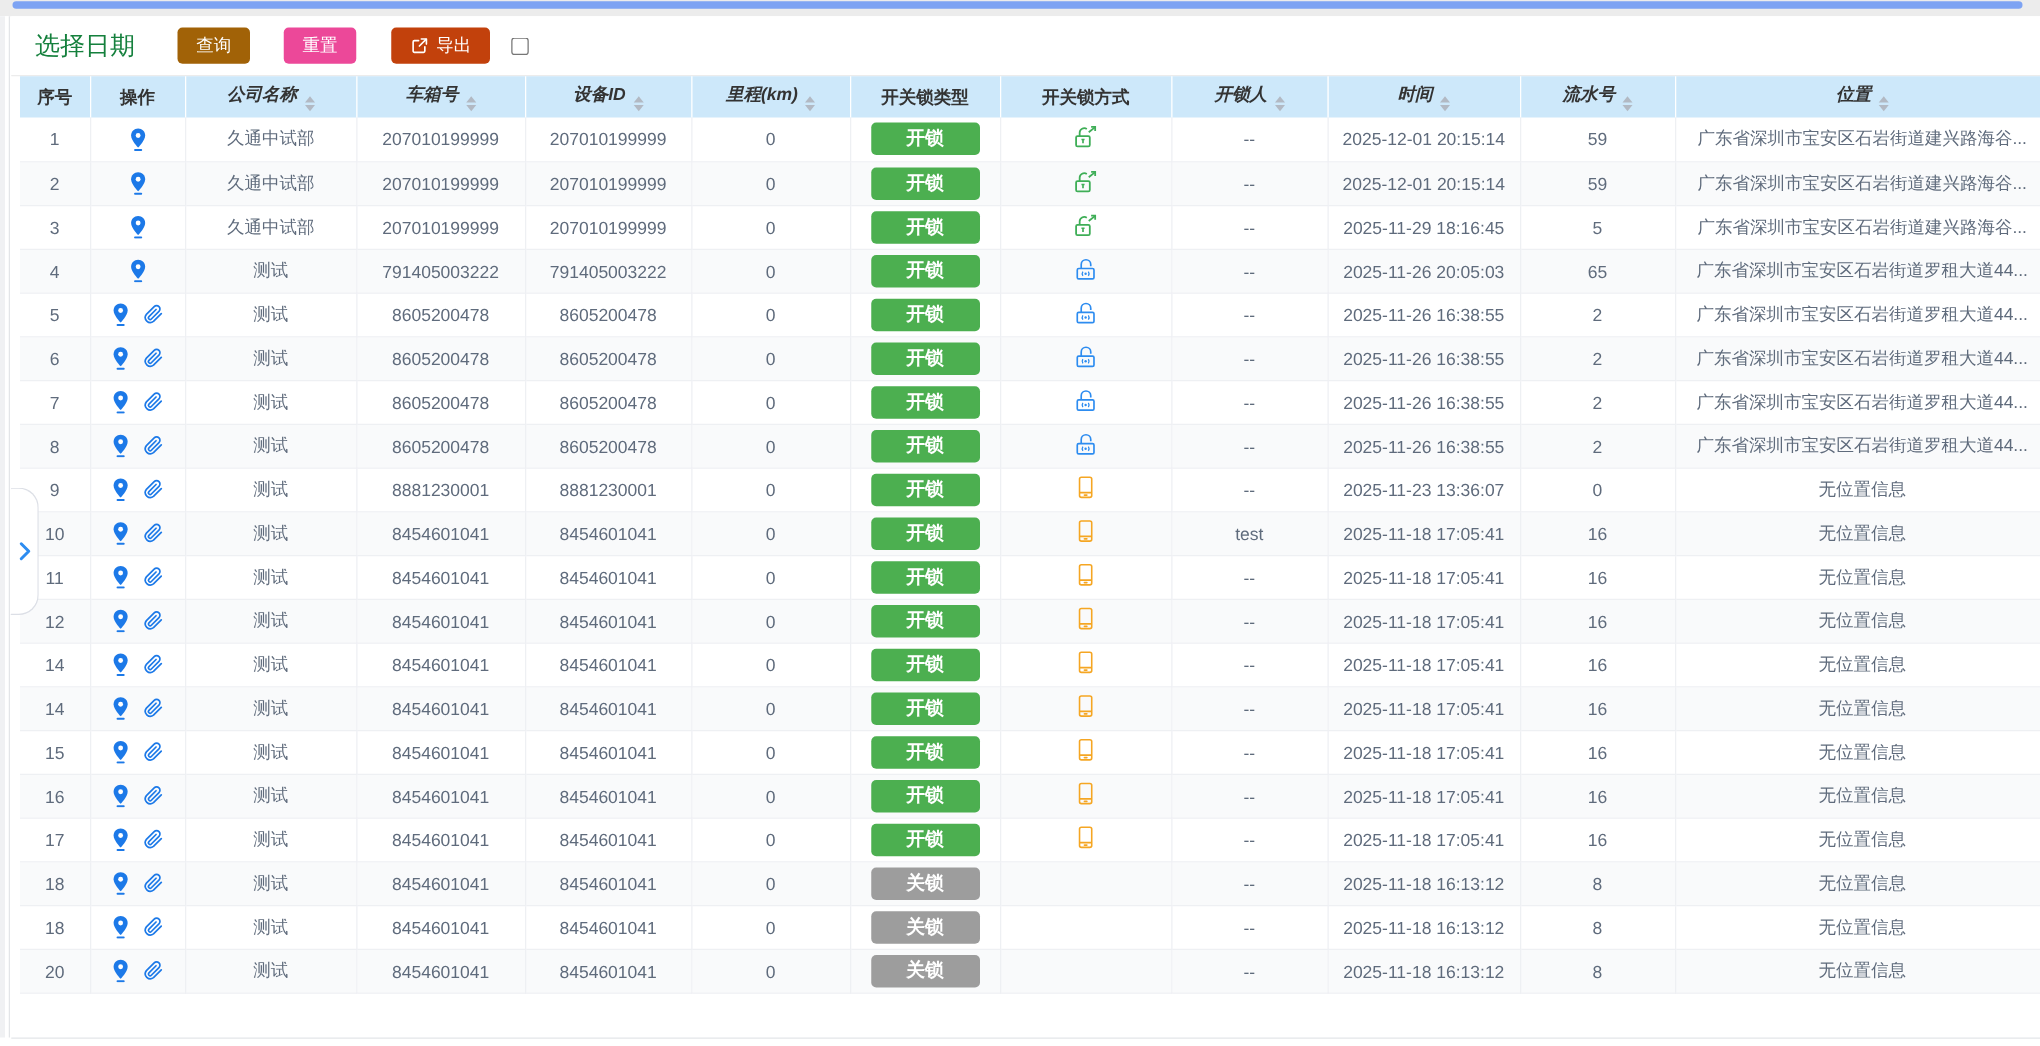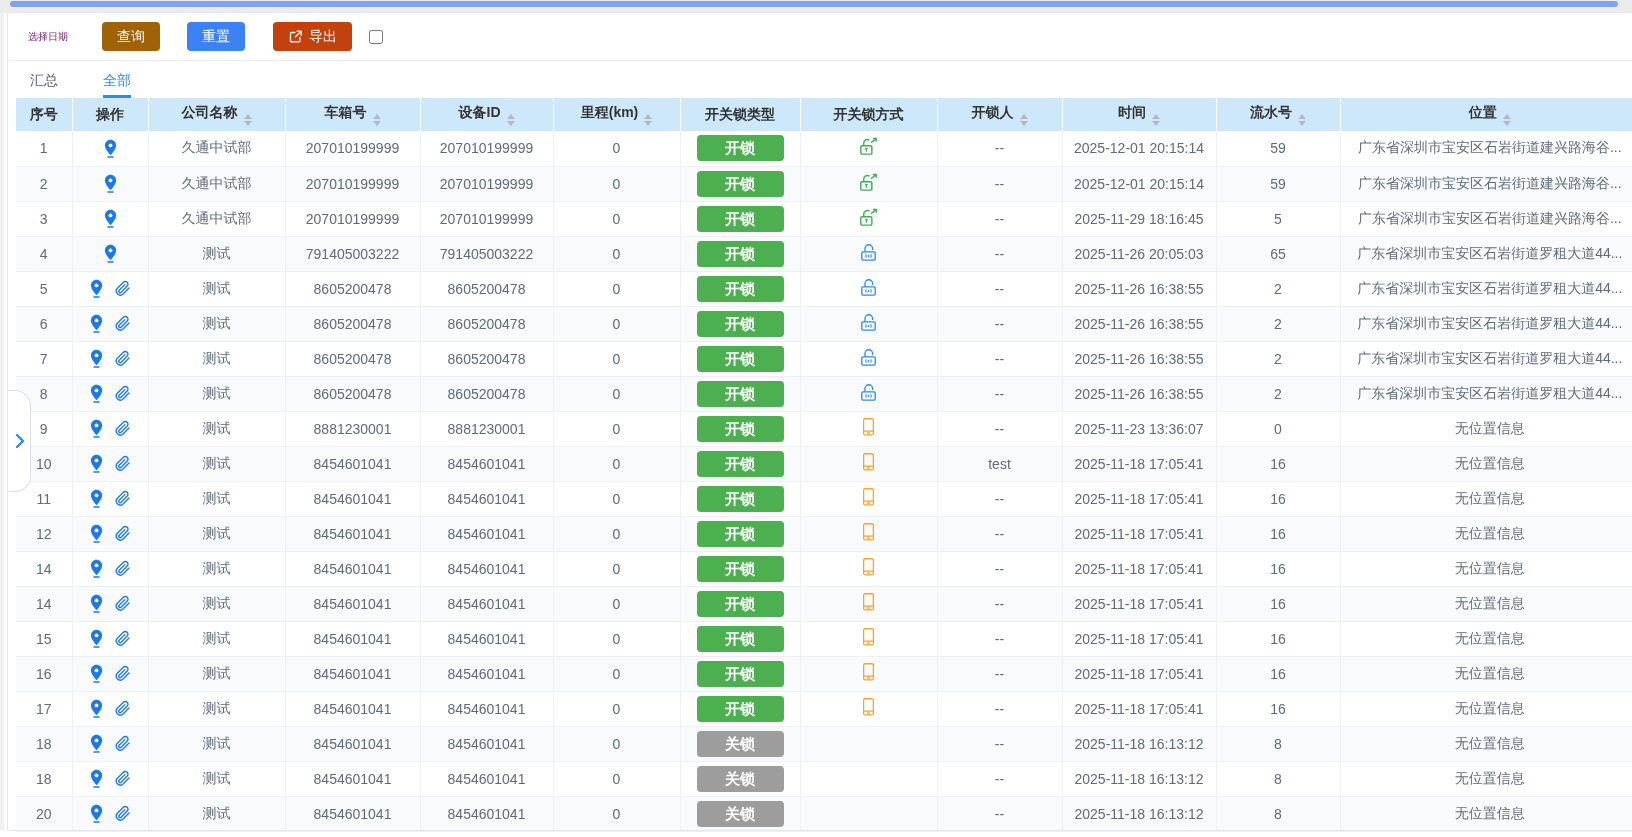--- a/index.html
+++ b/index.html
@@ -18,21 +18,21 @@
     background:#fff; border:1px solid #dcdfe6; border-left:1px solid #fff;
     border-radius:0 16px 16px 0; display:flex; align-items:center; justify-content:center;
     cursor:pointer; z-index:5; }
   .panel-handle svg { display:block; }
 
   .content { position:absolute; left:9px; top:13px; right:0; bottom:0; background:#fff; }
 
   
   .toolbar { height:48px; display:flex; align-items:center; padding-left:19px;
     border-bottom:1px solid #ececec; }
-  .date-label { font-size:10px; color:#701a75; margin-right:9px; }
+  .date-label { font-size:20px; color:#15803d; margin-right:9px; }
   .date-range { display:flex; align-items:center; height:31px; border:1px solid #d7dbe0;
     border-radius:4px; background:#fff; cursor:pointer; }
   .date-range .cal { width:32px; height:100%; display:flex; align-items:center;
     justify-content:center; border-right:1px solid #e6e9ed; }
   .date-range .dtext { display:flex; align-items:center; gap:12px; padding:0 14px;
     font-size:14px; color:#515a6e; white-space:nowrap; }
   .btn { height:29px; padding:0 15px; border:none; border-radius:4px; color:#fff;
     font-size:14px; display:inline-flex; align-items:center; gap:6px; cursor:pointer;
     font-family:inherit; }
   .btn-query { margin-left:25px; }
@@ -43,21 +43,21 @@
   
   .tabs { display:flex; gap:45px; padding:11px 0 0 21px; height:37px; }
   .tab { font-size:14px; color:#515a6e; cursor:pointer; padding-bottom:8px;
     border-bottom:3px solid transparent; }
   .tab.active { color:#2d8cf0; border-bottom-color:#2d8cf0; }
 
   
   table { border-collapse:collapse; table-layout:fixed; width:1623px; margin-left:7px; }
   thead th { height:33px; background:#cde8fa; color:#333; font-size:14px; font-weight:bold;
     text-align:center; border-right:1px solid #fff; cursor:default; white-space:nowrap; }
-  thead th.sortable { cursor:pointer; }
+  thead th.sortable { cursor:pointer;font-style:italic; }
   thead th:last-child { border-right:none; }
   tbody td { height:35px; font-size:14px; color:#5f6b7c; text-align:center;
     border-right:1px solid #eef0f3; border-bottom:1px solid #eef0f3;
     white-space:nowrap; overflow:hidden; text-overflow:ellipsis; padding:0 4px; }
   tbody td:last-child { border-right:none; }
   tbody tr:nth-child(even) { background:#f9fafb; }
   .caret { display:inline-flex; flex-direction:column; margin-left:6px;
     vertical-align:-2px; }
   .caret i { width:0; height:0; border-left:4px solid transparent;
     border-right:4px solid transparent; display:block; }
@@ -84,36 +84,32 @@
   <svg width="12" height="16" viewBox="0 0 12 16" fill="none" stroke="#2d8cf0" stroke-width="2.4" stroke-linecap="round" stroke-linejoin="round">
       <path d="M3 2l6 6-6 6"></path>
     </svg>
 </div>
 
 <div class="content">
 
   <div class="toolbar">
     <span class="date-label">选择日期</span>
     <button class="btn btn-query" id="btn-query" style="background: #a16207;">查询</button>
-    <button class="btn btn-reset" id="btn-reset" style="background: #3b82f6;">重置</button>
+    <button class="btn btn-reset" id="btn-reset" style="background: #ec4899;">重置</button>
     <button class="btn btn-export" id="btn-export" style="background: #c2410c;">
       <svg width="15" height="15" viewBox="0 0 24 24" fill="none" stroke="#fff" stroke-width="2.1" stroke-linecap="round" stroke-linejoin="round">
           <path d="M19 13.5V19a1.6 1.6 0 0 1-1.6 1.6H5.6A1.6 1.6 0 0 1 4 19V7.2a1.6 1.6 0 0 1 1.6-1.6H11"></path>
           <path d="M14.5 3.5H21v6.5"></path>
           <path d="M20.5 4L12 12.5"></path>
         </svg>
       <span>导出</span>
     </button>
     <input type="checkbox" class="export-chk" style="">
   </div>
 
-  <div class="tabs" id="tabs">
-      <div class="tab">汇总</div>
-      <div class="tab active">全部</div>
-    </div>
 
   <table>
     <colgroup id="cols">
         <col style="width: 56px;">
         <col style="width: 76px;">
         <col style="width: 137px;">
         <col style="width: 135px;">
         <col style="width: 133px;">
         <col style="width: 127px;">
         <col style="width: 120px;">

